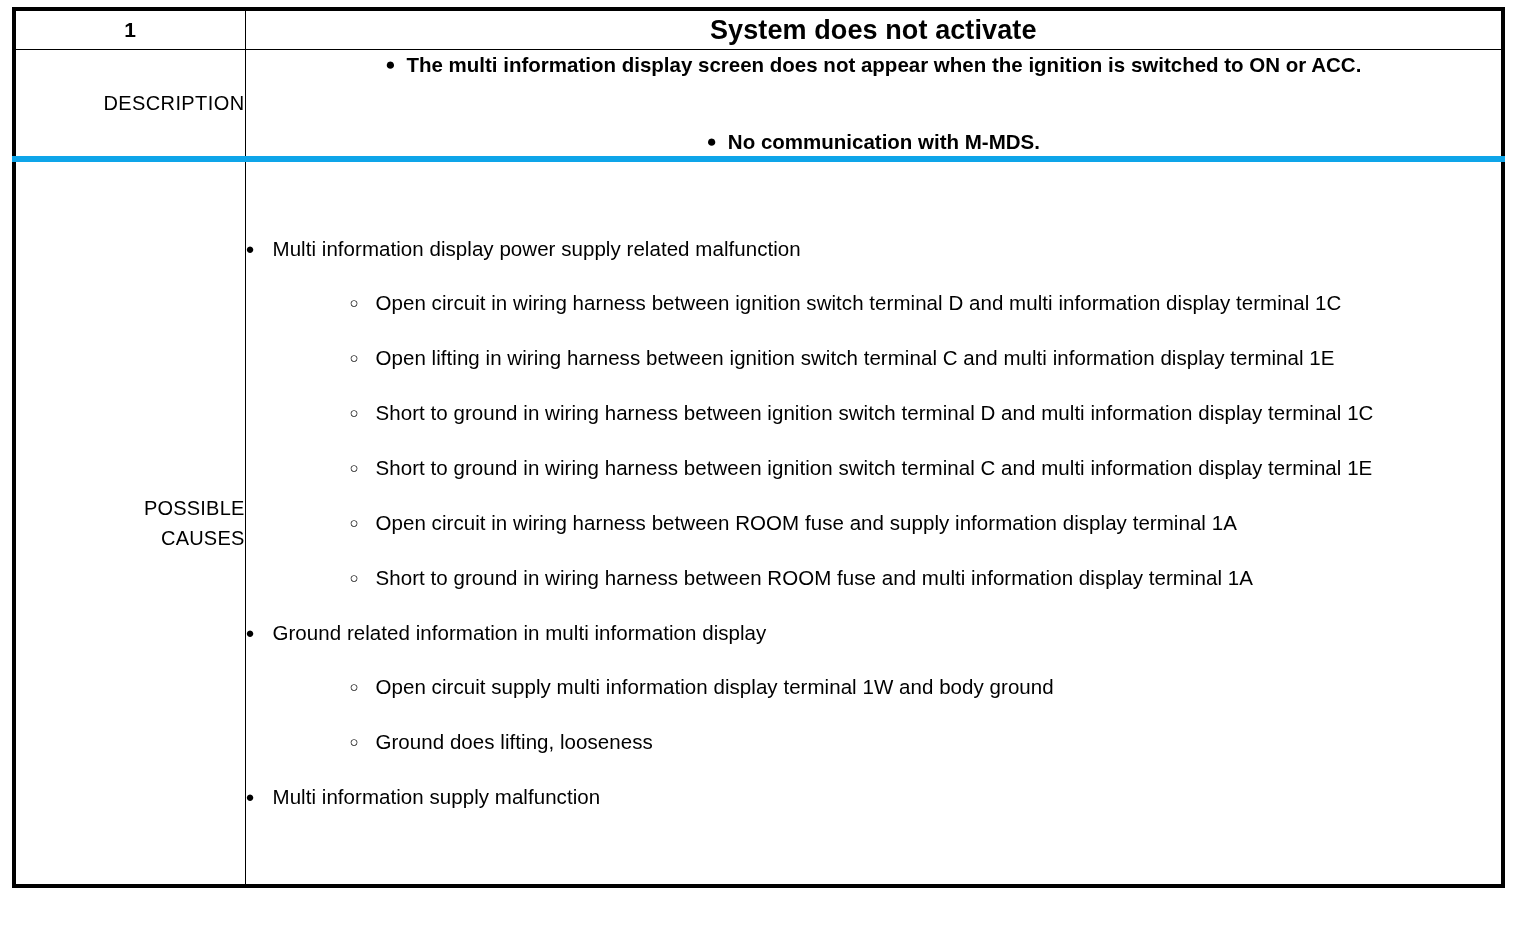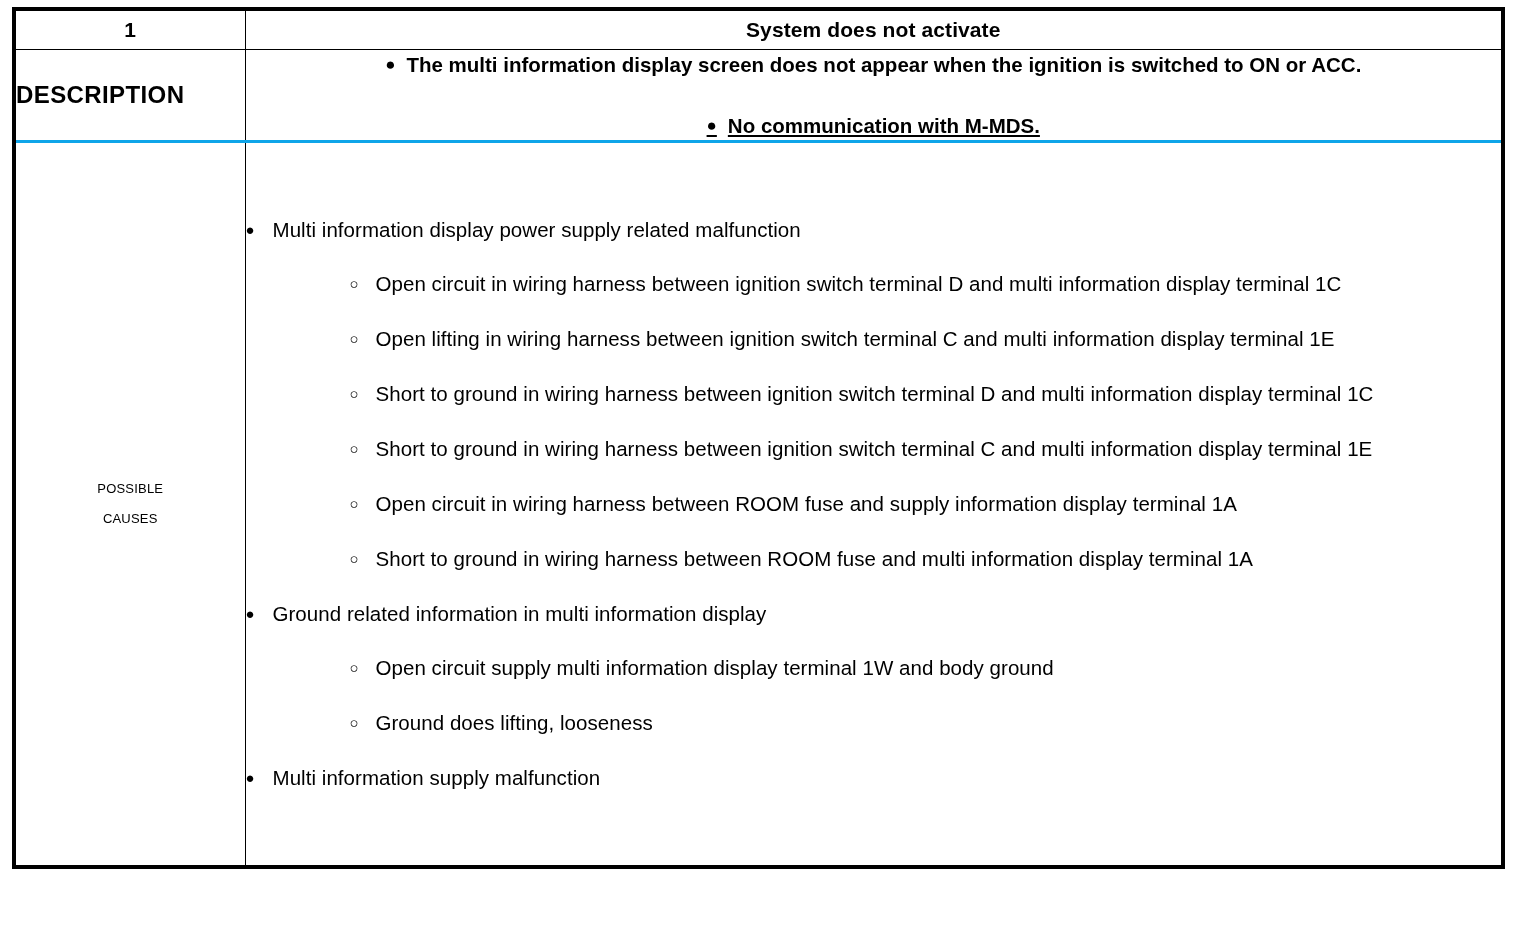--- a/index.html
+++ b/index.html
@@ -43,62 +43,62 @@
   
   .row-header td { height: 38px; }
   .cell-number {
     text-align: center;
     font-size: 21px;
     font-weight: bold;
     letter-spacing: 0.2px;
   }
   .cell-title {
     text-align: center;
-    font-size: 21px;
+    font-size: 27px;
     font-weight: bold;
     letter-spacing: 0.1px;
   }
 
   
   .row-description td {
-    border-bottom: 3px solid #0ea5e9;
+    border-bottom: 6px solid #0ea5e9;
     border-top: 1px solid #000;
   }
   .cell-desc-label {
-    text-align: left;
-    font-size: 24px;
-    font-weight: bold;
+    text-align: right;
+    font-size: 20px;
+    font-weight: normal;
     letter-spacing: 0.4px;
   }
   .cell-desc-body {
     padding: 11px 20px 10px 20px;
   }
   .desc-item {
     display: block;
     position: relative;
     text-align: center;
     font-size: 20.5px;
     font-weight: bold;
     line-height: 29px;
     padding: 0 22px;
   }
-  .desc-item + .desc-item { margin-top: 32px; text-decoration: underline; }
+  .desc-item + .desc-item { margin-top: 48px; }
   .desc-item .b-dot {
     font-size: 17px;
     vertical-align: 2px;
     margin-right: 11px;
     display: inline;
   }
 
   
   .cell-causes-label {
     vertical-align: middle;
-    text-align: center;
+    text-align: right;
     padding-left: 13px;
-    font-size: 13px;
+    font-size: 20px;
     font-weight: normal;
     line-height: 30px;
     letter-spacing: 0.2px;
   }
   .cell-causes-body {
     vertical-align: top;
     padding: 14px 62px 12px 50px;
     height: 722px;
   }
 

